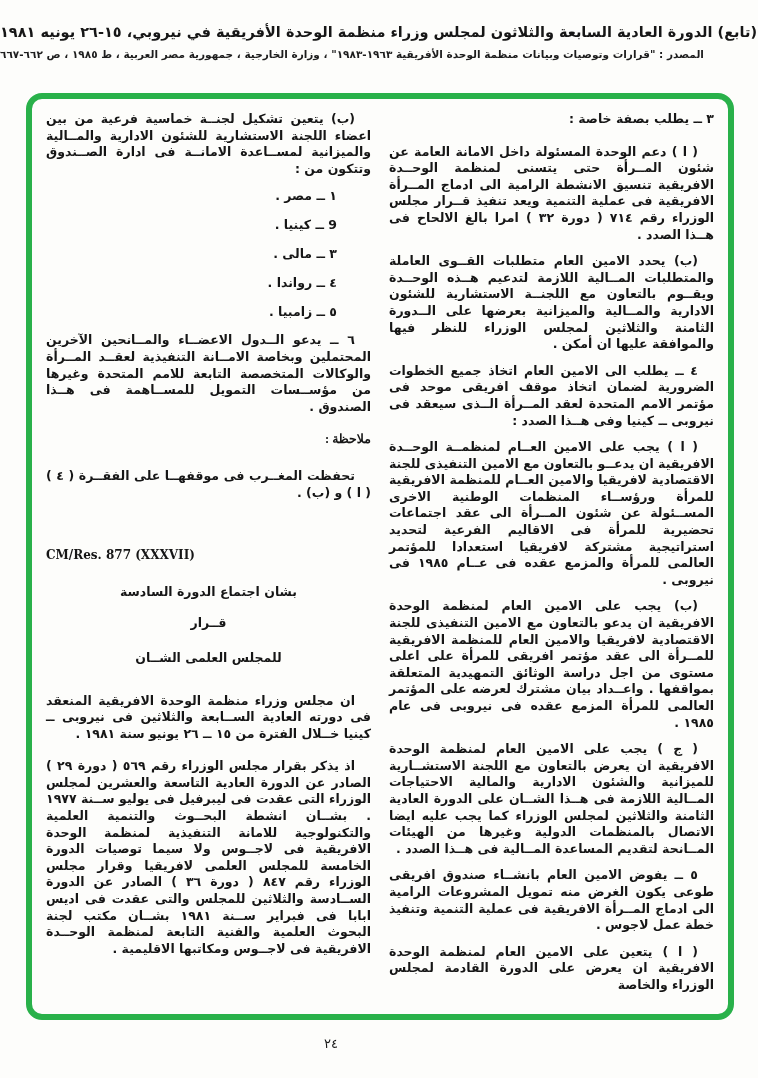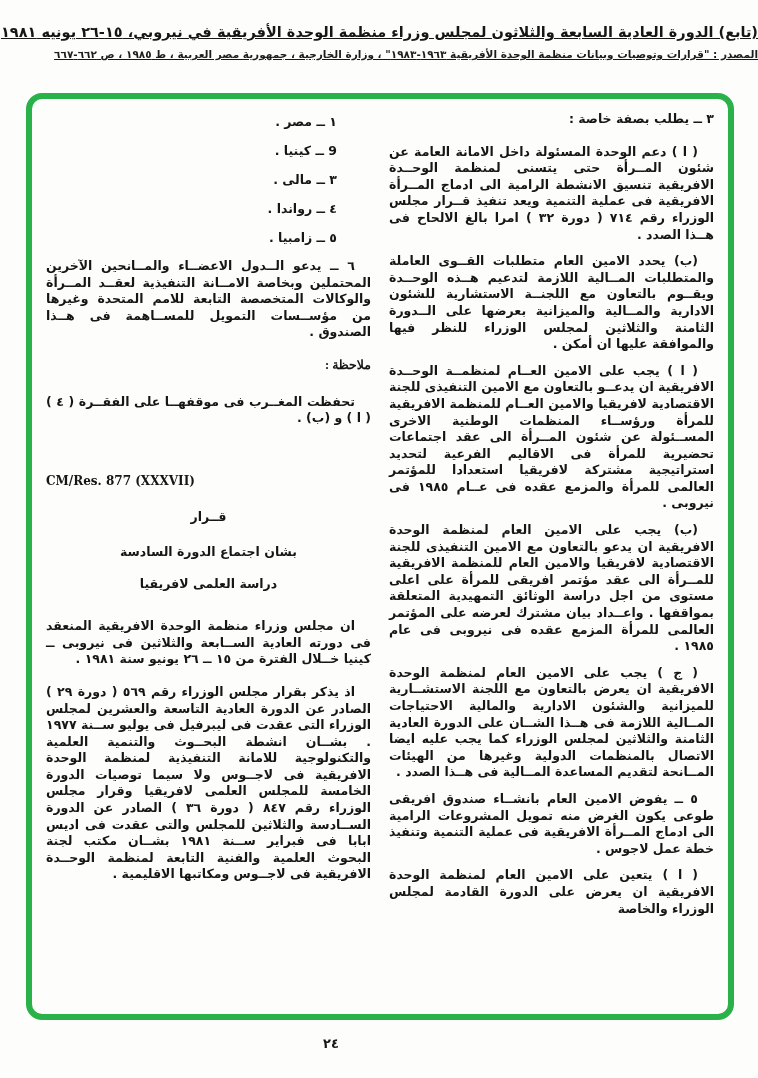--- a/index.html
+++ b/index.html
@@ -1,21 +1,21 @@
 <!DOCTYPE html>
 <html lang="ar" dir="rtl"><head>
 <meta charset="utf-8">
 <style>
   html,body{margin:0;padding:0;background:#fdfdfb;}
   body{width:758px;height:1078px;position:relative;
        font-family:"DejaVu Sans",sans-serif;color:#161616;}
   .page{position:absolute;inset:0;direction:rtl;}
 
   
-  .hdr{position:absolute;top:24px;left:0;right:0;text-align:right;text-decoration:underline;}
+  .hdr{position:absolute;top:24px;left:0;right:0;text-align:left;}
   .hdr-title{font-size:14.5px;font-weight:bold;letter-spacing:0;}
   .hdr-source{font-size:10.5px;font-weight:bold;margin-top:8px;color:#1d1d1d;}
 
   
   .frame{position:absolute;top:93px;left:26px;width:708px;height:927px;
          box-sizing:border-box;border:6px solid #29b14a;border-radius:16px;
          padding:12px 14px 6px;overflow:hidden;background:#fdfdfb;}
   .columns{display:flex;gap:18px;height:100%;}
   .col{flex:1;font-size:12.5px;line-height:16.6px;font-weight:bold;
        text-align:justify;}
@@ -30,65 +30,67 @@
            margin:46px 0 20px !important;font-weight:bold;}
   .res-h{text-align:center;text-indent:0 !important;}
   .res-h1{margin:0 0 18px !important;}
   .res-h2{margin:0 0 15px !important;}
   .res-h3{margin:0 0 26px !important;}
   .note-label{margin:0 0 20px !important;font-family:Liberation Serif, serif;}
   .gap-lg{margin-bottom:16px !important;}
 
   
   .page-num{position:absolute;top:1036px;left:0;width:662px;
-            text-align:center;font-size:13px;font-weight:bold;}
+            text-align:center;font-size:13px;font-weight:normal;}
 </style>
 </head>
 <body>
 
 <div class="page">
 
   <header class="hdr">
     <div class="hdr-title">(تابع) الدورة العادية السابعة والثلاثون لمجلس وزراء منظمة الوحدة الأفريقية في نيروبي، ١٥-٢٦ يونيه ١٩٨١</div>
     <div class="hdr-source">المصدر : "قرارات وتوصيات وبيانات منظمة الوحدة الأفريقية ١٩٦٣-١٩٨٣" ، وزارة الخارجية ، جمهورية مصر العربية ، ط ١٩٨٥ ، ص ٦٦٢-٦٦٧</div>
   </header>
 
   <div class="frame">
     <div class="columns">
 
       <section class="col">
         <p class="no-indent gap-lg">٣ ــ يطلب بصفة خاصة :</p>
         <p>( ا ) دعم الوحدة المسئولة داخل الامانة العامة عن شئون المــرأة حتى يتسنى لمنظمة الوحــدة الافريقية تنسيق الانشطة الرامية الى ادماج المــرأة الافريقية فى عملية التنمية ويعد تنفيذ قــرار مجلس الوزراء رقم ٧١٤ ( دورة ٣٢ ) امرا بالغ الالحاح فى هــذا الصدد .</p>
         <p>(ب) يحدد الامين العام متطلبات القــوى العاملة والمتطلبات المــالية اللازمة لتدعيم هــذه الوحــدة ويقــوم بالتعاون مع اللجنــة الاستشارية للشئون الادارية والمــالية والميزانية بعرضها على الــدورة الثامنة والثلاثين لمجلس الوزراء للنظر فيها والموافقة عليها ان أمكن .</p>
+        <p>٤ ــ يطلب الى الامين العام اتخاذ جميع الخطوات الضرورية لضمان اتخاذ موقف افريقى موحد فى مؤتمر الامم المتحدة لعقد المــرأة الــذى سيعقد فى نيروبى ــ كينيا وفى هــذا الصدد :</p>
         <p>( ا ) يجب على الامين العــام لمنظمــة الوحــدة الافريقية ان يدعــو بالتعاون مع الامين التنفيذى للجنة الاقتصادية لافريقيا والامين العــام للمنظمة الافريقية للمرأة ورؤســاء المنظمات الوطنية الاخرى المســئولة عن شئون المــرأة الى عقد اجتماعات تحضيرية للمرأة فى الاقاليم الفرعية لتحديد استراتيجية مشتركة لافريقيا استعدادا للمؤتمر العالمى للمرأة والمزمع عقده فى عــام ١٩٨٥ فى نيروبى .</p>
         <p>(ب) يجب على الامين العام لمنظمة الوحدة الافريقية ان يدعو بالتعاون مع الامين التنفيذى للجنة الاقتصادية لافريقيا والامين العام للمنظمة الافريقية للمــرأة الى عقد مؤتمر افريقى للمرأة على اعلى مستوى من اجل دراسة الوثائق التمهيدية المتعلقة بمواقفها . واعــداد بيان مشترك لعرضه على المؤتمر العالمى للمرأة المزمع عقده فى نيروبى فى عام ١٩٨٥ .</p>
         <p>( ج ) يجب على الامين العام لمنظمة الوحدة الافريقية ان يعرض بالتعاون مع اللجنة الاستشــارية للميزانية والشئون الادارية والمالية الاحتياجات المــالية اللازمة فى هــذا الشــان على الدورة العادية الثامنة والثلاثين لمجلس الوزراء كما يجب عليه ايضا الاتصال بالمنظمات الدولية وغيرها من الهيئات المــانحة لتقديم المساعدة المــالية فى هــذا الصدد .</p>
         <p>٥ ــ يفوض الامين العام بانشــاء صندوق افريقى طوعى يكون الغرض منه تمويل المشروعات الرامية الى ادماج المــرأة الافريقية فى عملية التنمية وتنفيذ خطة عمل لاجوس .</p>
         <p>( ا ) يتعين على الامين العام لمنظمة الوحدة الافريقية ان يعرض على الدورة القادمة لمجلس الوزراء والخاصة</p>
       </section>
 
       <section class="col">
+        <p>(ب) يتعين تشكيل لجنــة خماسية فرعية من بين اعضاء اللجنة الاستشارية للشئون الادارية والمــالية والميزانية لمســاعدة الامانــة فى ادارة الصــندوق وتتكون من :</p>
 
         <ul class="member-list">
           <li>١ ــ مصر .</li>
           <li>9 ــ كينيا .</li>
           <li>٣ ــ مالى .</li>
           <li>٤ ــ رواندا .</li>
           <li>٥ ــ زامبيا .</li>
         </ul>
 
         <p class="gap-lg">٦ ــ يدعو الــدول الاعضــاء والمــانحين الآخرين المحتملين وبخاصة الامــانة التنفيذية لعقــد المــرأة والوكالات المتخصصة التابعة للامم المتحدة وغيرها من مؤســسات التمويل للمســاهمة فى هــذا الصندوق .</p>
         <p class="no-indent note-label">ملاحظة :</p>
         <p>تحفظت المغــرب فى موقفهــا على الفقــرة ( ٤ ) ( ا ) و (ب) .</p>
 
         <p class="doc-ref">CM/Res. 877 (XXXVII)</p>
 
+        <p class="res-h res-h2">بشان اجتماع الدورة السادسة</p>
         <p class="res-h res-h1">قــرار</p>
-        <p class="res-h res-h2">بشان اجتماع الدورة السادسة</p>
-        <p class="res-h res-h3">دراسة العلمى لافريقيا</p>
+        <p class="res-h res-h3">للمجلس العلمى الشــان</p>
 
         <p class="gap-lg">ان مجلس وزراء منظمة الوحدة الافريقية المنعقد فى دورته العادية الســابعة والثلاثين فى نيروبى ــ كينيا خــلال الفترة من ١٥ ــ ٢٦ يونيو سنة ١٩٨١ .</p>
         <p>اذ يذكر بقرار مجلس الوزراء رقم ٥٦٩ ( دورة ٢٩ ) الصادر عن الدورة العادية التاسعة والعشرين لمجلس الوزراء التى عقدت فى ليبرفيل فى يوليو ســنة ١٩٧٧ . بشــان انشطة البحــوث والتنمية العلمية والتكنولوجية للامانة التنفيذية لمنظمة الوحدة الافريقية فى لاجــوس ولا سيما توصيات الدورة الخامسة للمجلس العلمى لافريقيا وقرار مجلس الوزراء رقم ٨٤٧ ( دورة ٣٦ ) الصادر عن الدورة الســادسة والثلاثين للمجلس والتى عقدت فى اديس ابابا فى فبراير ســنة ١٩٨١ بشــان مكتب لجنة البحوث العلمية والفنية التابعة لمنظمة الوحــدة الافريقية فى لاجــوس ومكاتبها الاقليمية .</p>
       </section>
 
     </div>
   </div>
 
   <div class="page-num">٢٤</div>
 </div>

